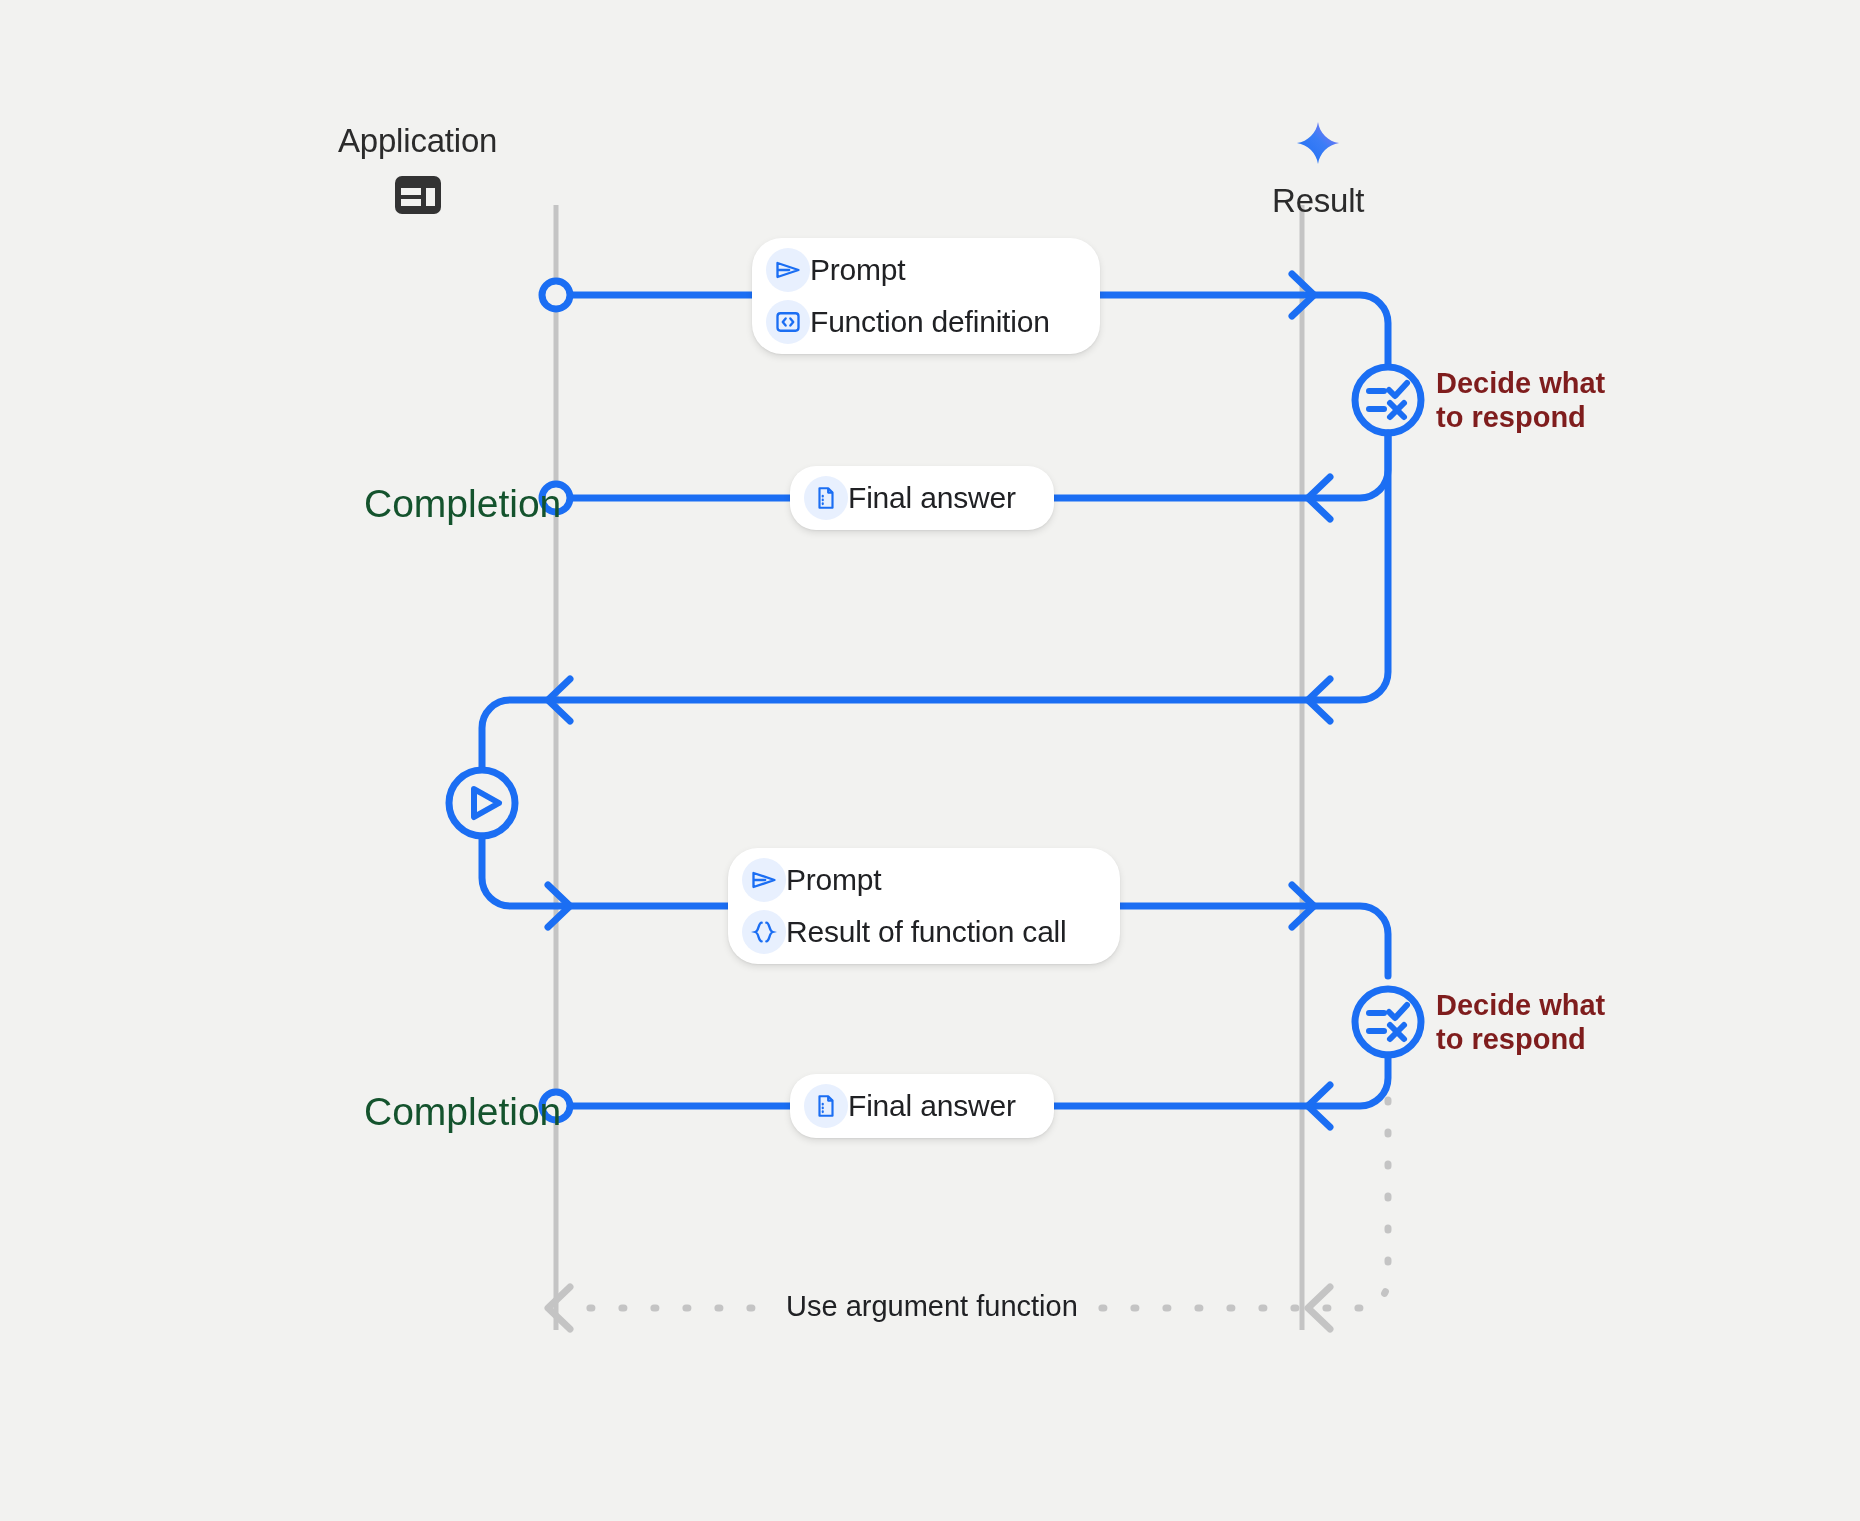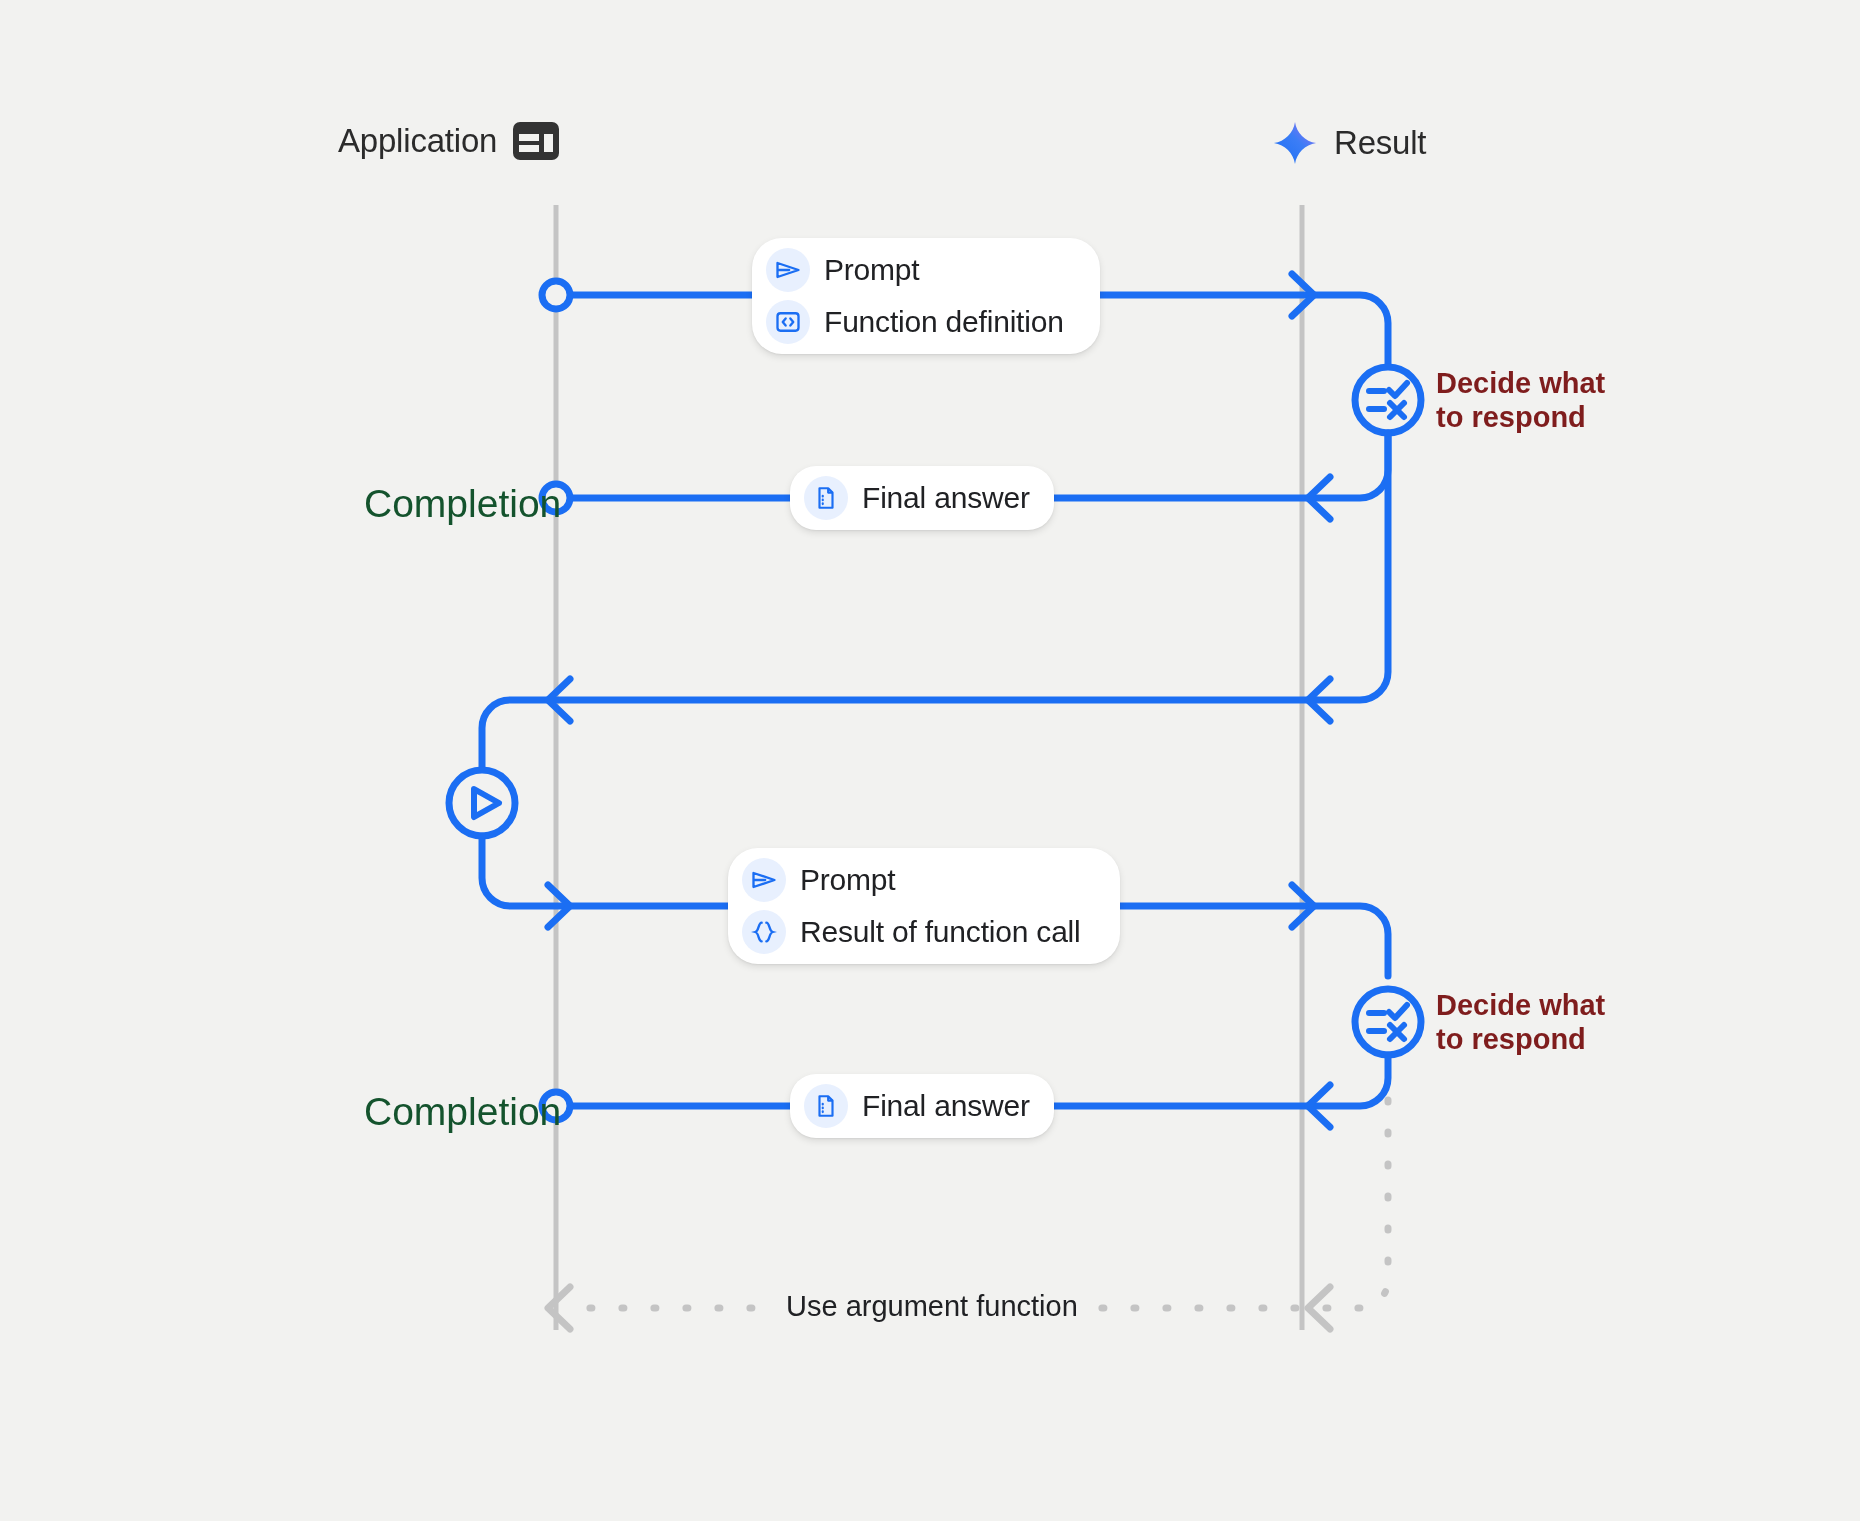--- a/index.html
+++ b/index.html
@@ -28,20 +28,21 @@
     height: 1521px;
   }
 
   
   .actor {
     position: absolute;
     display: flex;
     align-items: center;
     gap: 16px;
     white-space: nowrap;
+    flex-direction: column;
   }
   .actor-label {
     font-size: 33px;
     color: #2b2b2b;
     letter-spacing: -0.2px;
   }
   .app-icon {
     width: 46px;
     height: 38px;
     background: #333333;
@@ -85,21 +86,20 @@
     box-sizing: border-box;
     display: flex;
     flex-direction: column;
     justify-content: center;
     gap: 8px;
   }
   .bubble.tall { border-radius: 30px; }
   .brow {
     display: flex;
     align-items: center;
-    gap: 14px;
     white-space: nowrap;
   }
   .bicon {
     width: 44px;
     height: 44px;
     border-radius: 50%;
     background: #e8f0fe;
     flex: 0 0 auto;
     display: flex;
     align-items: center;

